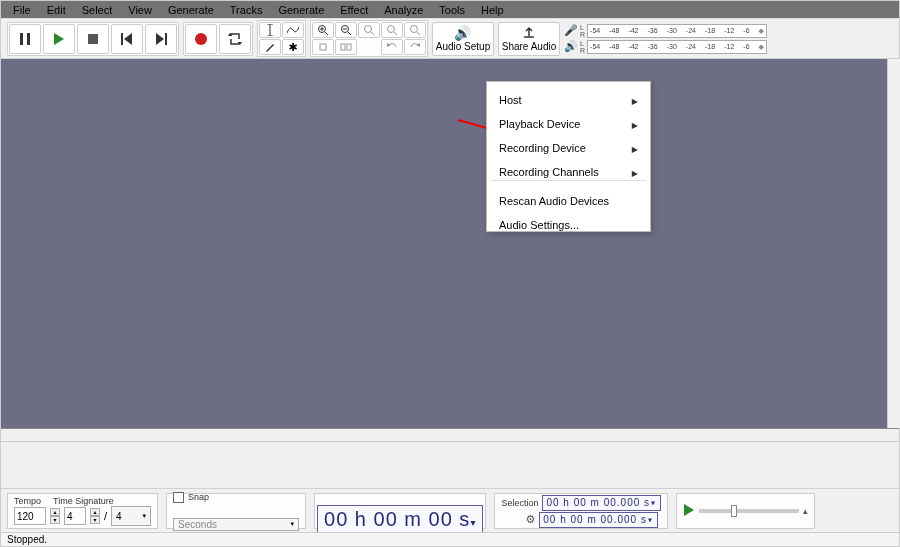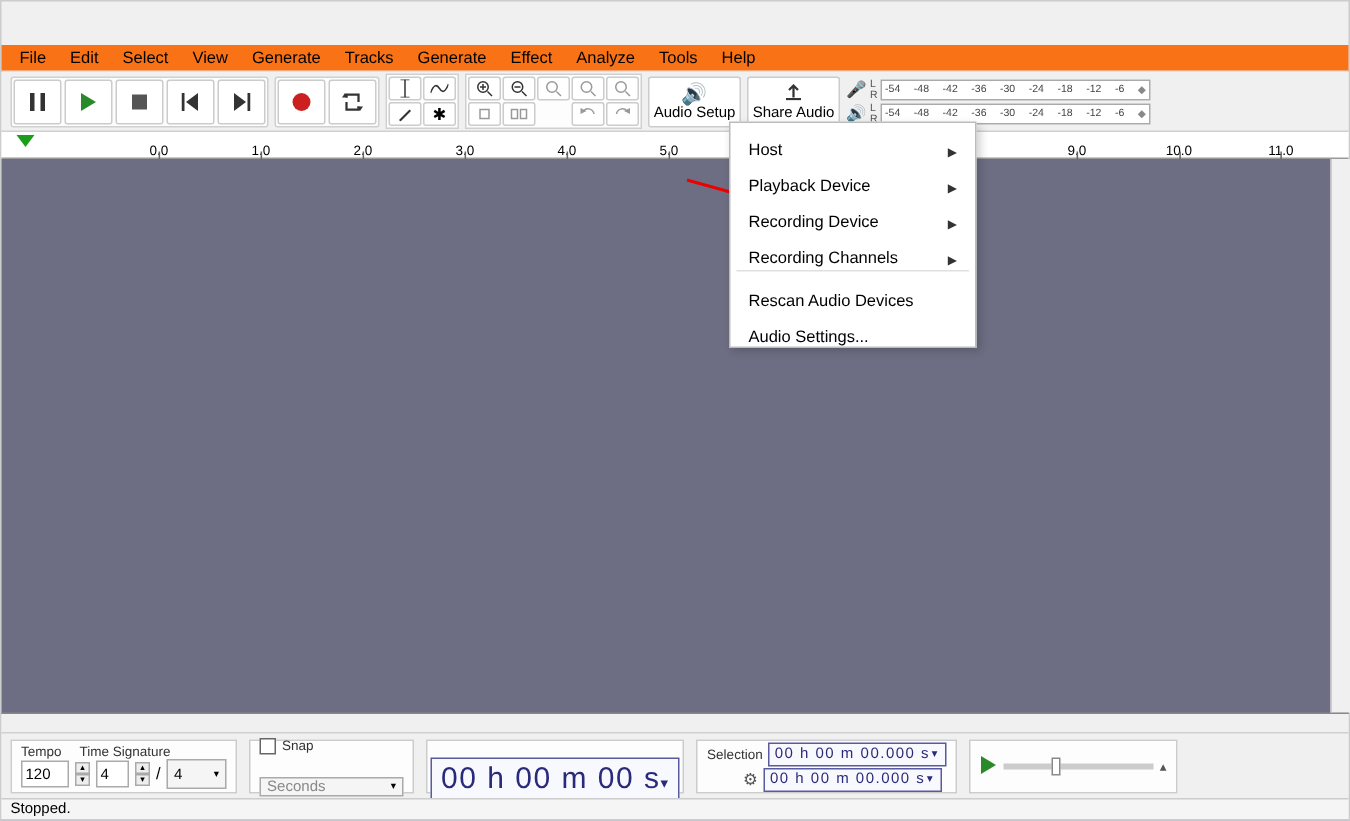--- a/index.html
+++ b/index.html
@@ -7,21 +7,21 @@
 .window { width: 900px; height: 547px; border: 1px solid #ccc; position: relative; background: #f0f0f0; }
 
 
 .title-bar { height: 22px; background: #fff; display: flex; align-items: center; padding: 0 4px; border-bottom: 1px solid #e0e0e0; }
 .title-bar .app-icon { width: 14px; height: 14px; margin-right: 6px; display: flex; align-items: center; justify-content: center; }
 .title-bar .title { font-size: 11px; }
 .title-bar .window-controls { margin-left: auto; display: flex; }
 .title-bar .window-controls .ctrl { width: 28px; height: 20px; display: flex; align-items: center; justify-content: center; font-size: 12px; cursor: pointer; }
 
 
-.menu-bar { height: 18px; background: #f97316; display: flex; align-items: center; padding: 0 4px; border-bottom: 1px solid #e0e0e0; margin-top: 29px; }
+.menu-bar { height: 18px; background: #737373; display: flex; align-items: center; padding: 0 4px; border-bottom: 1px solid #e0e0e0; }
 .menu-bar .item { padding: 2px 8px; font-size: 11px; cursor: pointer; }
 
 
 .toolbar-row { height: 40px; background: #f0f0f0; display: flex; align-items: center; padding: 2px 6px; gap: 4px; border-bottom: 1px solid #d0d0d0; }
 .btn-group { display: flex; align-items: center; gap: 2px; border: 1px solid #d0d0d0; background: #fdfdfd; padding: 1px; border-radius: 2px; }
 .tbtn { width: 32px; height: 30px; display: flex; align-items: center; justify-content: center; background: #fff; border: 1px solid #ccc; border-radius: 2px; cursor: pointer; }
 .tool-grid { display: grid; grid-template-columns: repeat(2, 22px); grid-template-rows: repeat(2, 16px); gap: 1px; padding: 1px; border: 1px solid #d0d0d0; background: #fdfdfd; }
 .tool-grid .tbtn { width: 22px; height: 16px; border: 1px solid #ccc; }
 .zoom-grid { display: grid; grid-template-columns: repeat(5, 22px); grid-template-rows: repeat(2, 16px); gap: 1px; padding: 1px; border: 1px solid #d0d0d0; background: #fdfdfd; }
 .zoom-grid .tbtn { width: 22px; height: 16px; border: 1px solid #ccc; }
@@ -268,34 +268,20 @@
             <span>-24</span>
             <span>-18</span>
             <span>-12</span>
             <span>-6</span>
             <span style="color:#888">◆</span>
         </div>
       </div>
     </div>
   </div>
 
-  <div class="timeline">
-    <div class="playhead"></div>
-    <div class="ticks">
-      <div class="tick" style="left:70px">0.0</div>
-      <div class="tick" style="left:138px">1.0</div>
-      <div class="tick" style="left:206px">2.0</div>
-      <div class="tick" style="left:274px">3.0</div>
-      <div class="tick" style="left:342px">4.0</div>
-      <div class="tick" style="left:410px">5.0</div>
-      <div class="tick" style="left:682px">9.0</div>
-      <div class="tick" style="left:750px">10.0</div>
-      <div class="tick" style="left:818px">11.0</div>
-    </div>
-  </div>
 
   <div class="tracks">
     <div class="scrollbar-v"></div>
   </div>
   <div style="height:13px; background:#f0f0f0; border-bottom:1px solid #ccc;"></div>
 
   <div class="dropdown">
     <div class="ditem">
         <span>Host</span>
         <span class="arrow">▶</span>
@@ -349,21 +335,21 @@
             <span style="font-size:7px">▾</span>
           </div>
       </div>
     </div>
 
     <div class="panel snap-panel">
       <div class="snap-row">
         <div class="checkbox"></div>
         <span class="label">Snap</span>
       </div>
-      <div class="sel" style="width:96px">
+      <div class="sel" style="width:126px">
           <span style="color:#888">Seconds</span>
           <span style="font-size:7px">▾</span>
         </div>
     </div>
 
     <div class="panel" style="padding:2px">
       <div class="time-display"><span>00 h 00 m 00 s</span><span style="font-size:10px">▾</span></div>
     </div>
 
     <div class="panel">

